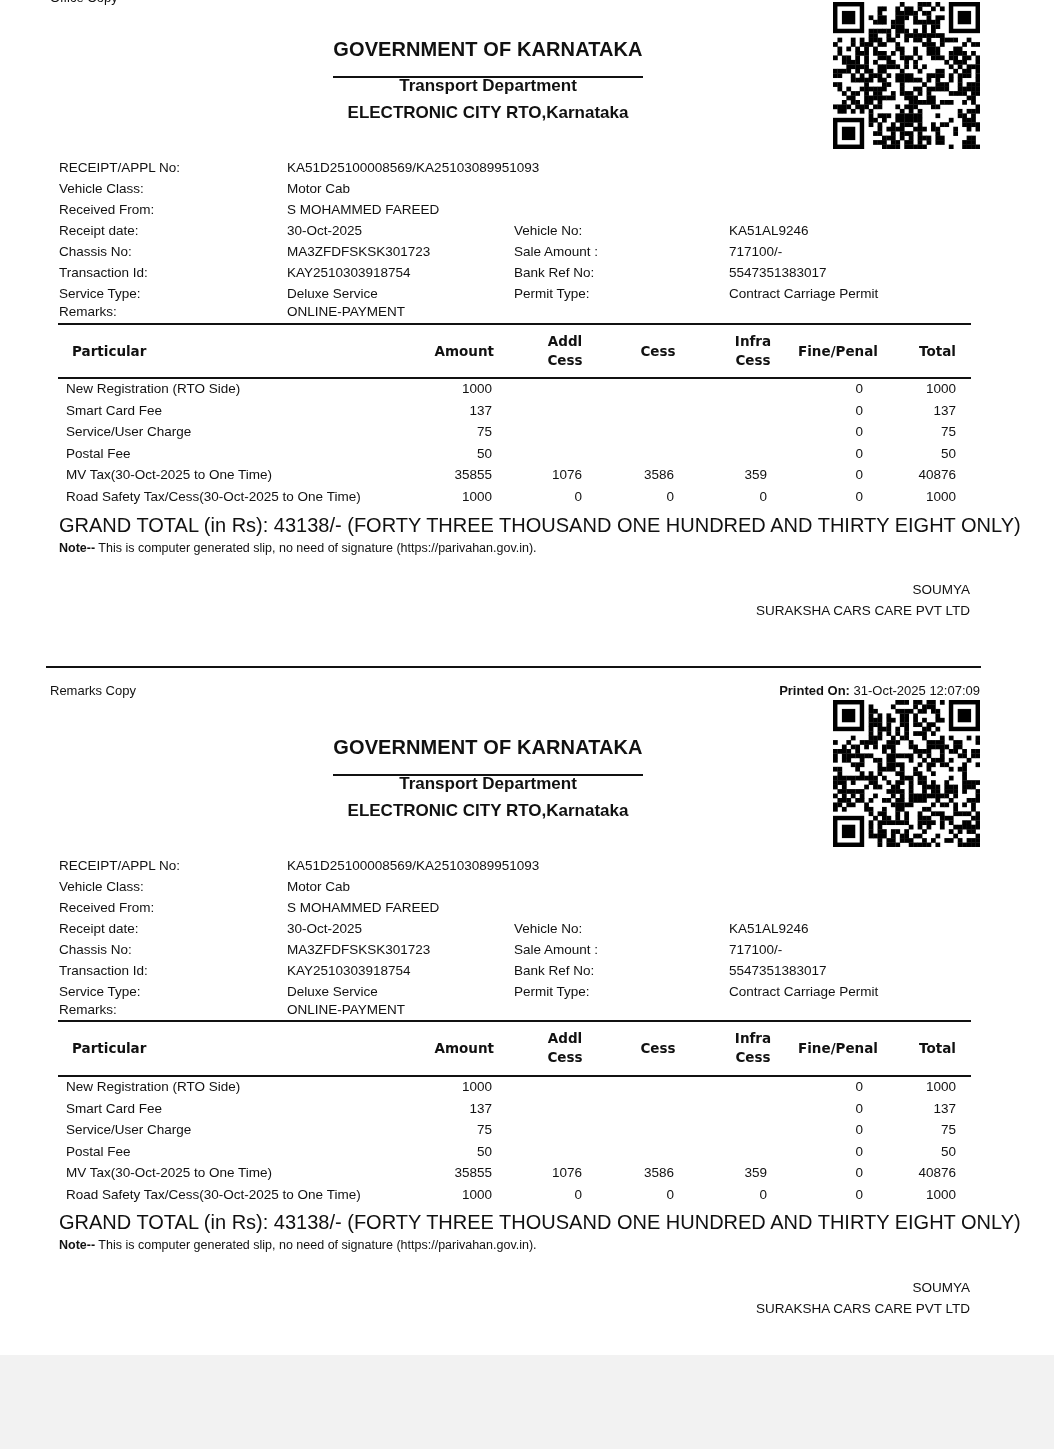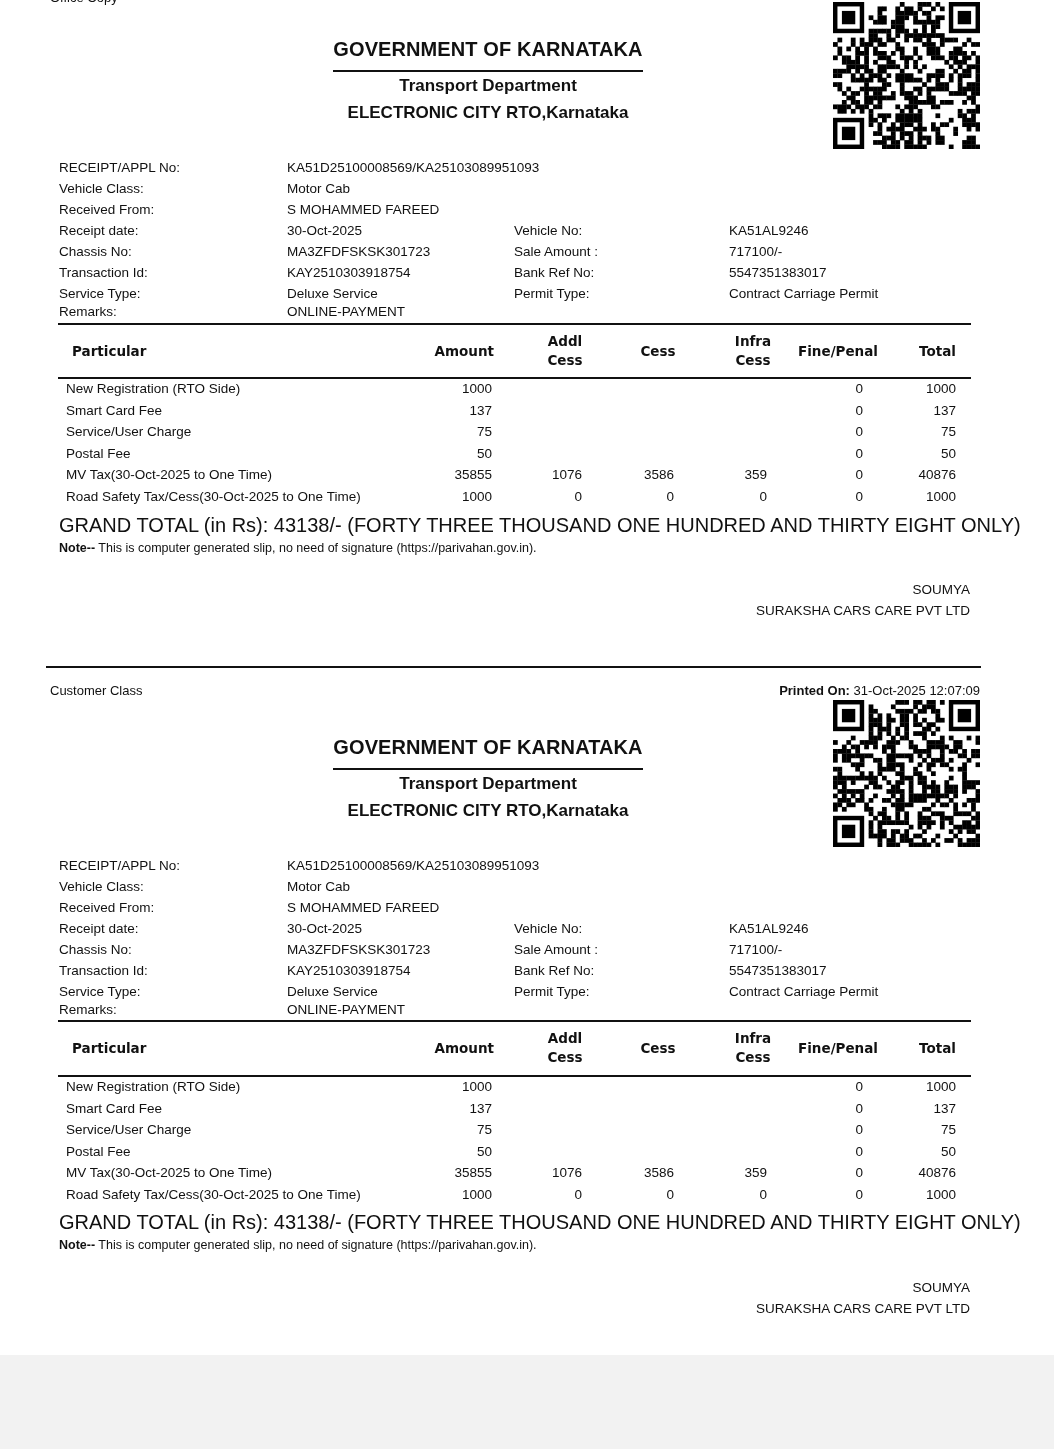--- a/index.html
+++ b/index.html
@@ -26,21 +26,21 @@
   .printed-on b { font-weight: bold; }
   .qr {
     position: absolute; left: 833px; width: 147px; height: 147px;
   }
   .qr svg { width: 147px; height: 147px; display: block; }
   .title {
     position: absolute; left: 0; width: 976px; text-align: center;
     font-size: 20px; font-weight: bold; letter-spacing: 0.1px;
   }
   .title span {
-    display: inline-block; padding-bottom: 9px; border-bottom: 2px solid #111;
+    display: inline-block; padding-bottom: 15px; border-bottom: 2px solid #111;
   }
   .sub1, .sub2 {
     position: absolute; left: 0; width: 976px; text-align: center;
     font-size: 17px; font-weight: bold;
   }
   .info {
     position: absolute; left: 59px; font-size: 13.5px; line-height: 21px;
   }
   .info-row { position: relative; height: 21px; white-space: nowrap; }
   .info-row span { position: absolute; top: 0; }
@@ -689,21 +689,21 @@
     <div class="note" style="top:541px;"><b>Note--</b><span> This is computer generated slip, no need of signature (https://parivahan.gov.in).</span></div>
     <div class="sign" style="top:579px;">
       <div>SOUMYA</div>
       <div>SURAKSHA CARS CARE PVT LTD</div>
     </div>
   </div>
 
   <div class="divider"></div>
 
   <div class="copy" id="copy1" style="top:698px;">
-    <div class="copy-label" style="top:-15px;">Customer Class</div>
+    <div class="copy-label" style="top:-15px;">Remarks Copy</div>
     <div class="printed-on" style="top:-15px;"><b>Printed On:</b><span> 31-Oct-2025 12:07:09</span></div>
     <div class="qr" style="top:2px;">
         <svg viewBox="0 0 147 147" xmlns="http://www.w3.org/2000/svg">
           <rect width="147" height="147" fill="#fff"></rect>
           <rect x="62.36363636363636" y="0" width="4.754545454545454" height="4.754545454545454" fill="#000"></rect>
           <rect x="66.81818181818181" y="0" width="4.754545454545454" height="4.754545454545454" fill="#000"></rect>
           <rect x="71.27272727272727" y="0" width="4.754545454545454" height="4.754545454545454" fill="#000"></rect>
           <rect x="80.18181818181817" y="0" width="4.754545454545454" height="4.754545454545454" fill="#000"></rect>
           <rect x="84.63636363636363" y="0" width="4.754545454545454" height="4.754545454545454" fill="#000"></rect>
           <rect x="93.54545454545453" y="0" width="4.754545454545454" height="4.754545454545454" fill="#000"></rect>

